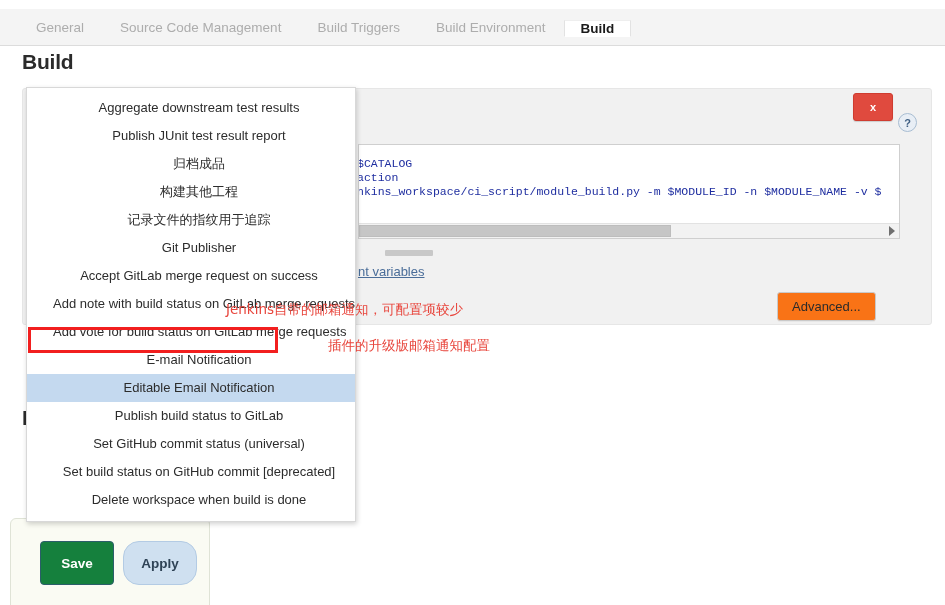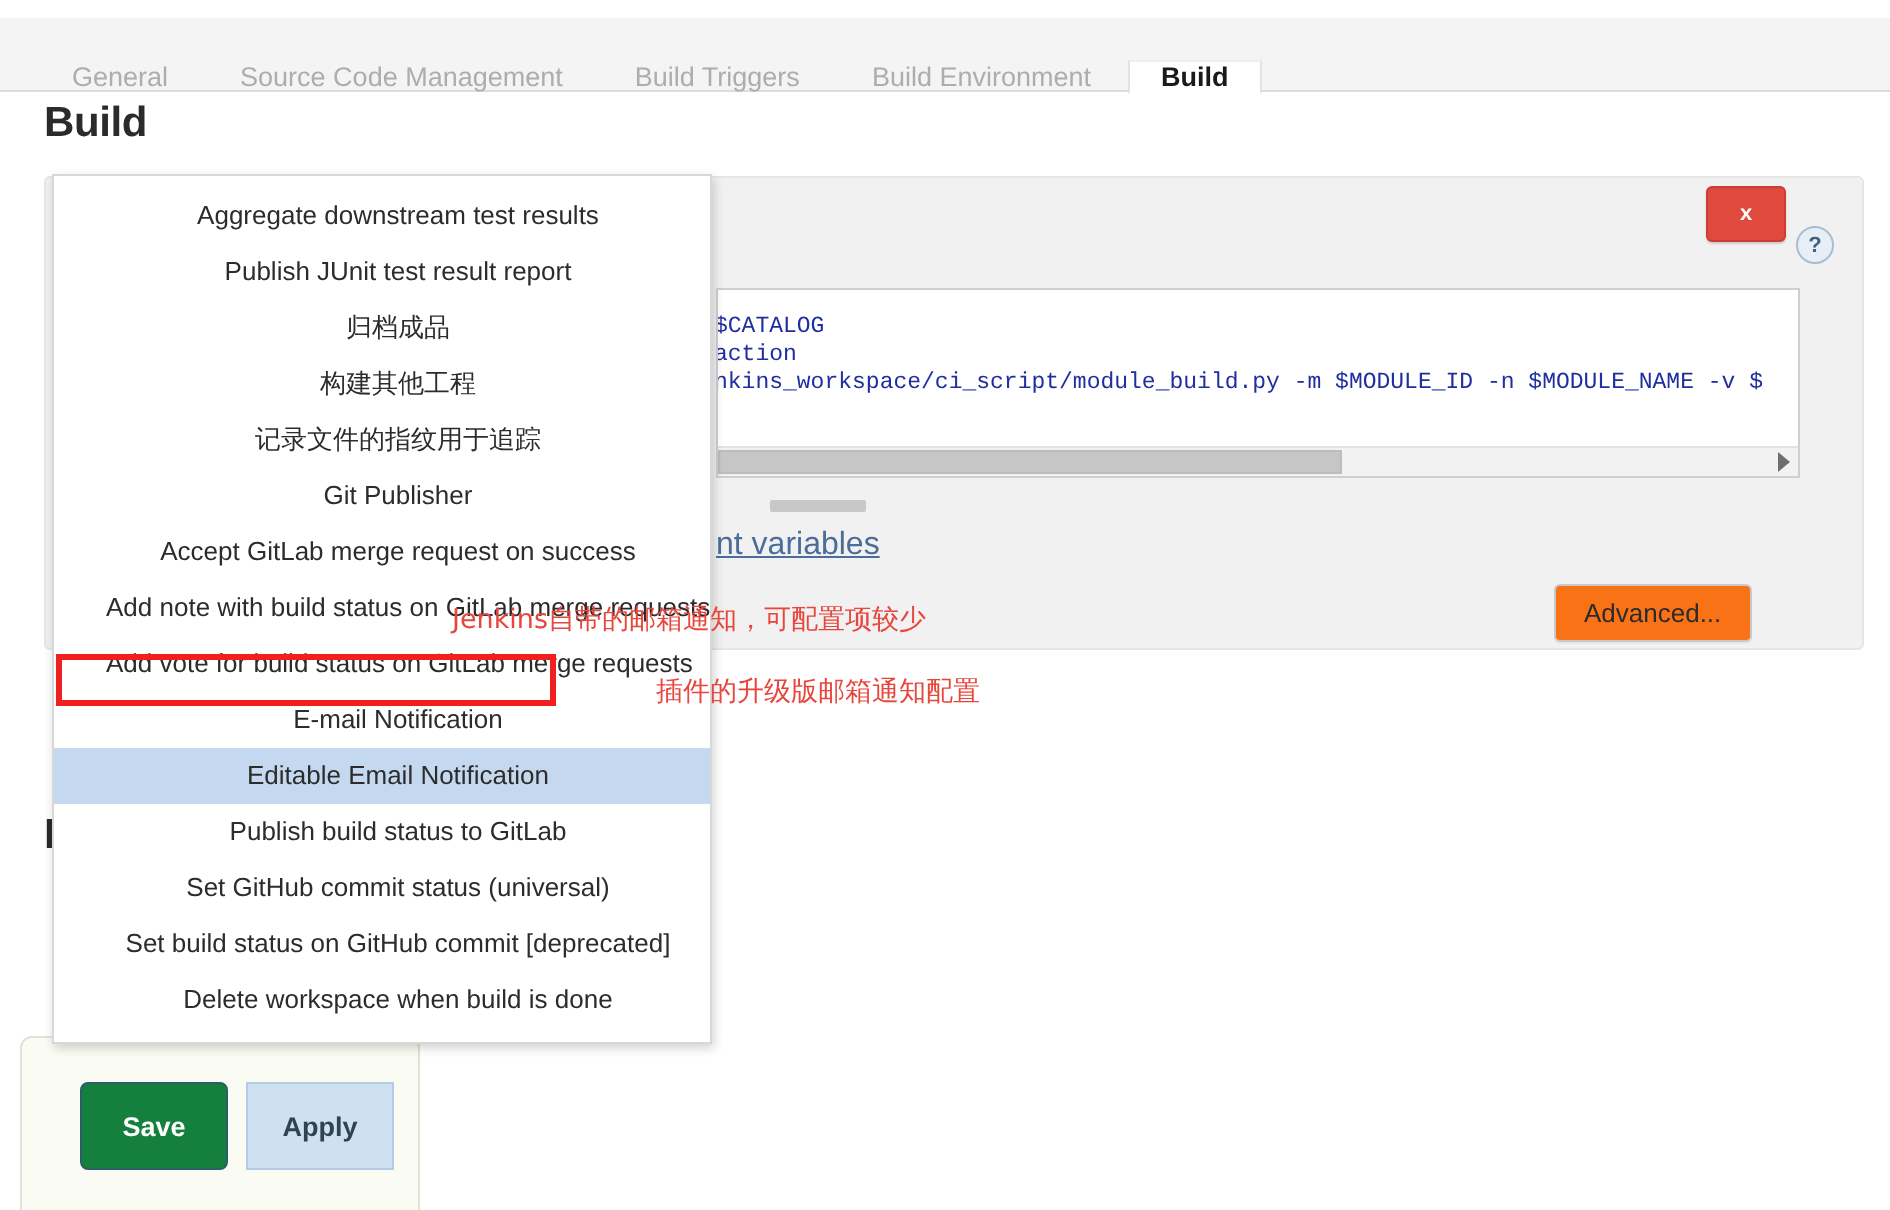--- a/index.html
+++ b/index.html
@@ -32,21 +32,21 @@
     position: absolute;
     left: 0; top: 0;
     width: 945px; height: 9px;
     background: #ffffff;
   }
   .tabs {
     position: absolute;
     left: 18px; top: 9px;
     height: 37px;
     display: flex;
-    align-items: flex-end;
+    align-items: center;
   }
   .tab {
     display: flex;
     align-items: center;
     padding: 0 18px;
     font-size: 13.5px;
     color: #adadad;
     white-space: nowrap;
     cursor: pointer;
     box-sizing: border-box;
@@ -168,21 +168,21 @@
     position: absolute;
     left: 385px; top: 250px;
     width: 48px; height: 6px;
     background: #c8c8c8;
     border-radius: 1px;
   }
 
   .env-link {
     position: absolute;
     left: 358px; top: 264px;
-    font-size: 16px;
+    font-size: 13px;
     color: #4a6d99;
     text-decoration: underline;
     cursor: pointer;
     white-space: nowrap;
   }
 
   .advanced-btn {
     position: absolute;
     left: 777px; top: 292px;
     padding: 6px 14px;
@@ -250,21 +250,21 @@
     align-items: center;
     justify-content: center;
     cursor: pointer;
   }
   .apply-btn {
     position: absolute;
     left: 112px; top: 22px;
     width: 72px; height: 42px;
     background: #cfe0f0;
     border: 1px solid #b3cbe4;
-    border-radius: 0;
+    border-radius: 16px;
     color: #2f4356;
     font-size: 13.5px;
     font-weight: bold;
     display: flex;
     align-items: center;
     justify-content: center;
     cursor: pointer;
   }
 
   

